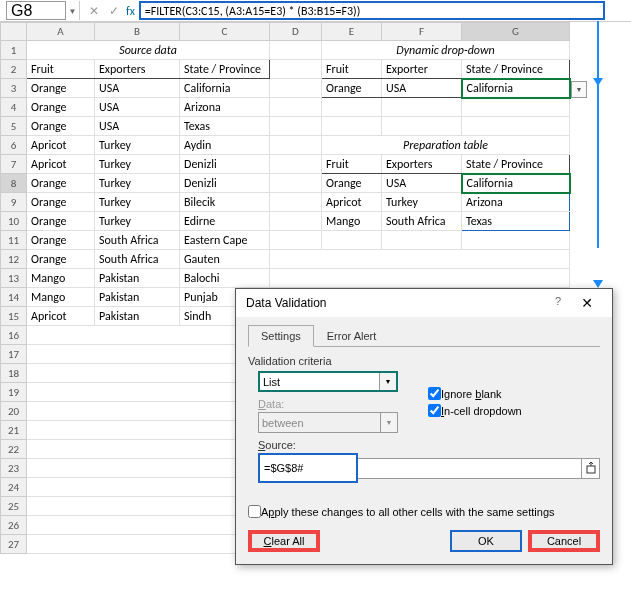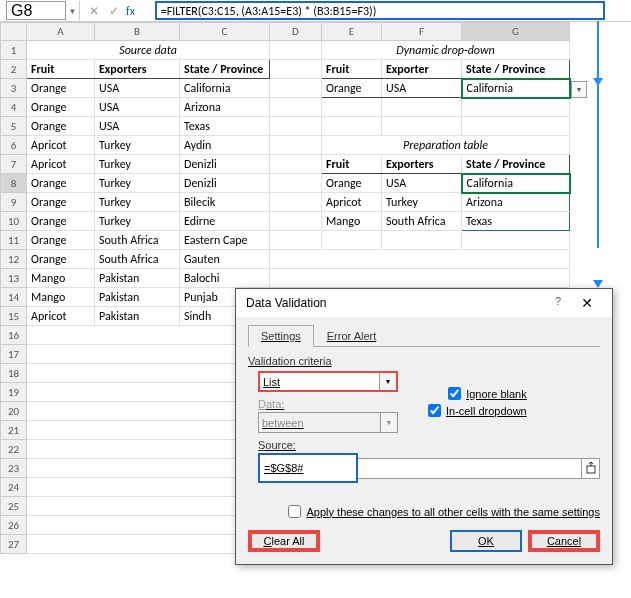--- a/index.html
+++ b/index.html
@@ -3,66 +3,66 @@
 <meta charset="utf-8">
 <style>
 * { box-sizing: border-box; margin: 0; padding: 0; }
 body { font-family: Calibri, Arial, sans-serif; font-size: 12px; background: #fff; width: 631px; height: 598px; position: relative; overflow: hidden; }
 
 .namebox-area { display: flex; align-items: center; height: 22px; border-bottom: 1px solid #ccc; padding: 2px; }
 .namebox { width: 60px; height: 19px; border: 1px solid #999; padding: 1px 4px; font-size: 16px; background: #fff; margin-left: 4px; }
 .nb-arrow { width: 14px; height: 19px; display: flex; align-items: center; justify-content: center; color: #666; font-size: 8px; border-right: 1px solid #ccc; margin-right: 6px; }
 .fx-btns { display: flex; gap: 4px; margin-right: 4px; }
 .fx-btn { width: 16px; height: 16px; display: flex; align-items: center; justify-content: center; color: #999; font-size: 12px; }
-.fx-label { color: #0369a1; margin-right: 20px; }
+.fx-label { color: #0369a1; margin-right: 4px; }
 .formula-bar { flex: 1; height: 19px; border: 2px solid #1a65c9; padding: 1px 4px; font-size: 12px; background: #fff; position: relative; margin-right: 24px; }
 
 .grid { position: relative; }
 table { border-collapse: collapse; table-layout: fixed; }
 .hdr-corner { width: 26px; height: 18px; background: #f0f0f0; border: 1px solid #ccc; }
 .col-hdr { height: 18px; background: #f0f0f0; border: 1px solid #ccc; text-align: center; color: #555; font-size: 11px; }
 .row-hdr { width: 26px; background: #f0f0f0; border: 1px solid #ccc; text-align: center; color: #555; font-size: 11px; }
 .row-hdr.sel { background: #d5d5d5; }
 .col-hdr.sel { background: #d5d5d5; }
 td.cell { border: 1px solid #e0e0e0; padding: 1px 4px; height: 19px; overflow: hidden; white-space: nowrap; font-size: 12px; }
-td.bold { font-weight: bold; }
+td.bold { font-weight: normal; }
 td.italic-ctr { font-style: italic; text-align: center; }
 td.db-top { border-top: 1px solid #444; }
 td.db-bot { border-bottom: 1px solid #444; }
 td.db-left { border-left: 1px solid #444; }
 td.db-right { border-right: 1px solid #444; }
 td.spillcell { border-left: 1px solid #1a65c9; border-right: 1px solid #1a65c9; }
 td.spill-bot { border-bottom: 1px solid #1a65c9; }
 .dd-arrow { position: absolute; width: 16px; height: 17px; border: 1px solid #999; background: #f8f8f8; display: flex; align-items: center; justify-content: center; font-size: 7px; color: #555; }
 .arrow-line1 { position: absolute; right: 32px; top: 21px; width: 2px; height: 227px; background: #1a8cff; }
 .arrow-head1 { position: absolute; width: 0; height: 0; border-left: 5px solid transparent; border-right: 5px solid transparent; border-top: 8px solid #1a8cff; }
 
 .dialog { position: absolute; left: 235px; top: 288px; width: 378px; background: #f0f0f0; border: 1px solid #555; box-shadow: 2px 2px 8px rgba(0,0,0,0.3); font-family: 'Segoe UI', Arial, sans-serif; font-size: 11px; }
 .dlg-title { display: flex; align-items: center; justify-content: space-between; padding: 6px 10px; background: #fff; }
 .dlg-title span { font-size: 12px; }
 .dlg-close { width: 30px; text-align: center; font-size: 14px; cursor: pointer; }
 .dlg-help { width: 20px; text-align: center; color: #666; }
-.dlg-body { padding: 8px 12px 12px 12px; text-decoration: underline; }
+.dlg-body { padding: 8px 12px 12px 12px; }
 .tabs { display: flex; border-bottom: 1px solid #aaa; margin-bottom: 8px; }
 .tab { padding: 4px 12px; border: 1px solid transparent; border-bottom: none; cursor: pointer; color: #333; }
 .tab.active { border: 1px solid #aaa; border-bottom: 1px solid #f0f0f0; background: #f0f0f0; margin-bottom: -1px; }
 .dlg-label { color: #333; margin-bottom: 2px; }
 .dlg-label.disabled { color: #999; }
 .dlg-row { margin-bottom: 6px; }
 .dlg-flex { display: flex; gap: 20px; }
 .dlg-left { flex: 0 0 150px; }
 .dlg-select { width: 140px; height: 21px; border: 1px solid #999; background: #fff; padding: 1px 3px; position: relative; display: flex; align-items: center; font-size: 11px; }
-.dlg-select.hl { border: 2px solid #ef4444; align-items: center; }
+.dlg-select.hl { border: 2px solid #0f766e; align-items: center; }
 .dlg-select.disabled { background: #f0f0f0; color: #888; }
 .sel-arrow { position: absolute; right: 0; top: 0; width: 17px; height: 100%; border-left: 1px solid #999; display: flex; align-items: center; justify-content: center; background: #f3f3f3; font-size: 7px; }
 .dlg-source { display: flex; align-items: center; }
 .src-input { width: 100px; height: 21px; border: 2px solid #1a65c9; padding: 13px 4px; font-size: 11px; background: #fff; }
 .src-rest { flex: 1; height: 21px; border: 1px solid #999; border-left: none; background: #fff; position: relative; }
 .src-btn { position: absolute; right: 0; top: 0; width: 18px; height: 100%; border-left: 1px solid #999; display: flex; align-items: center; justify-content: center; }
-.chk { display: flex; align-items: center; gap: 5px; margin-bottom: 4px; justify-content: flex-end; }
+.chk { display: flex; align-items: center; margin-bottom: 4px; }
 .chk input { width: 13px; height: 13px; }
 .dlg-btns { display: flex; justify-content: flex-end; gap: 6px; margin-top: 12px; position: relative; }
 .dlg-btn { min-width: 72px; height: 22px; border: 4px solid #ef4444; background: #eaeaea; cursor: pointer; font-size: 11px; }
 .dlg-btn.primary { border: 2px solid #1a65c9; }
 .clear-all { position: absolute; left: 0; }
 .u { text-decoration: underline; }
 </style>
 </head>
 <body>
 

